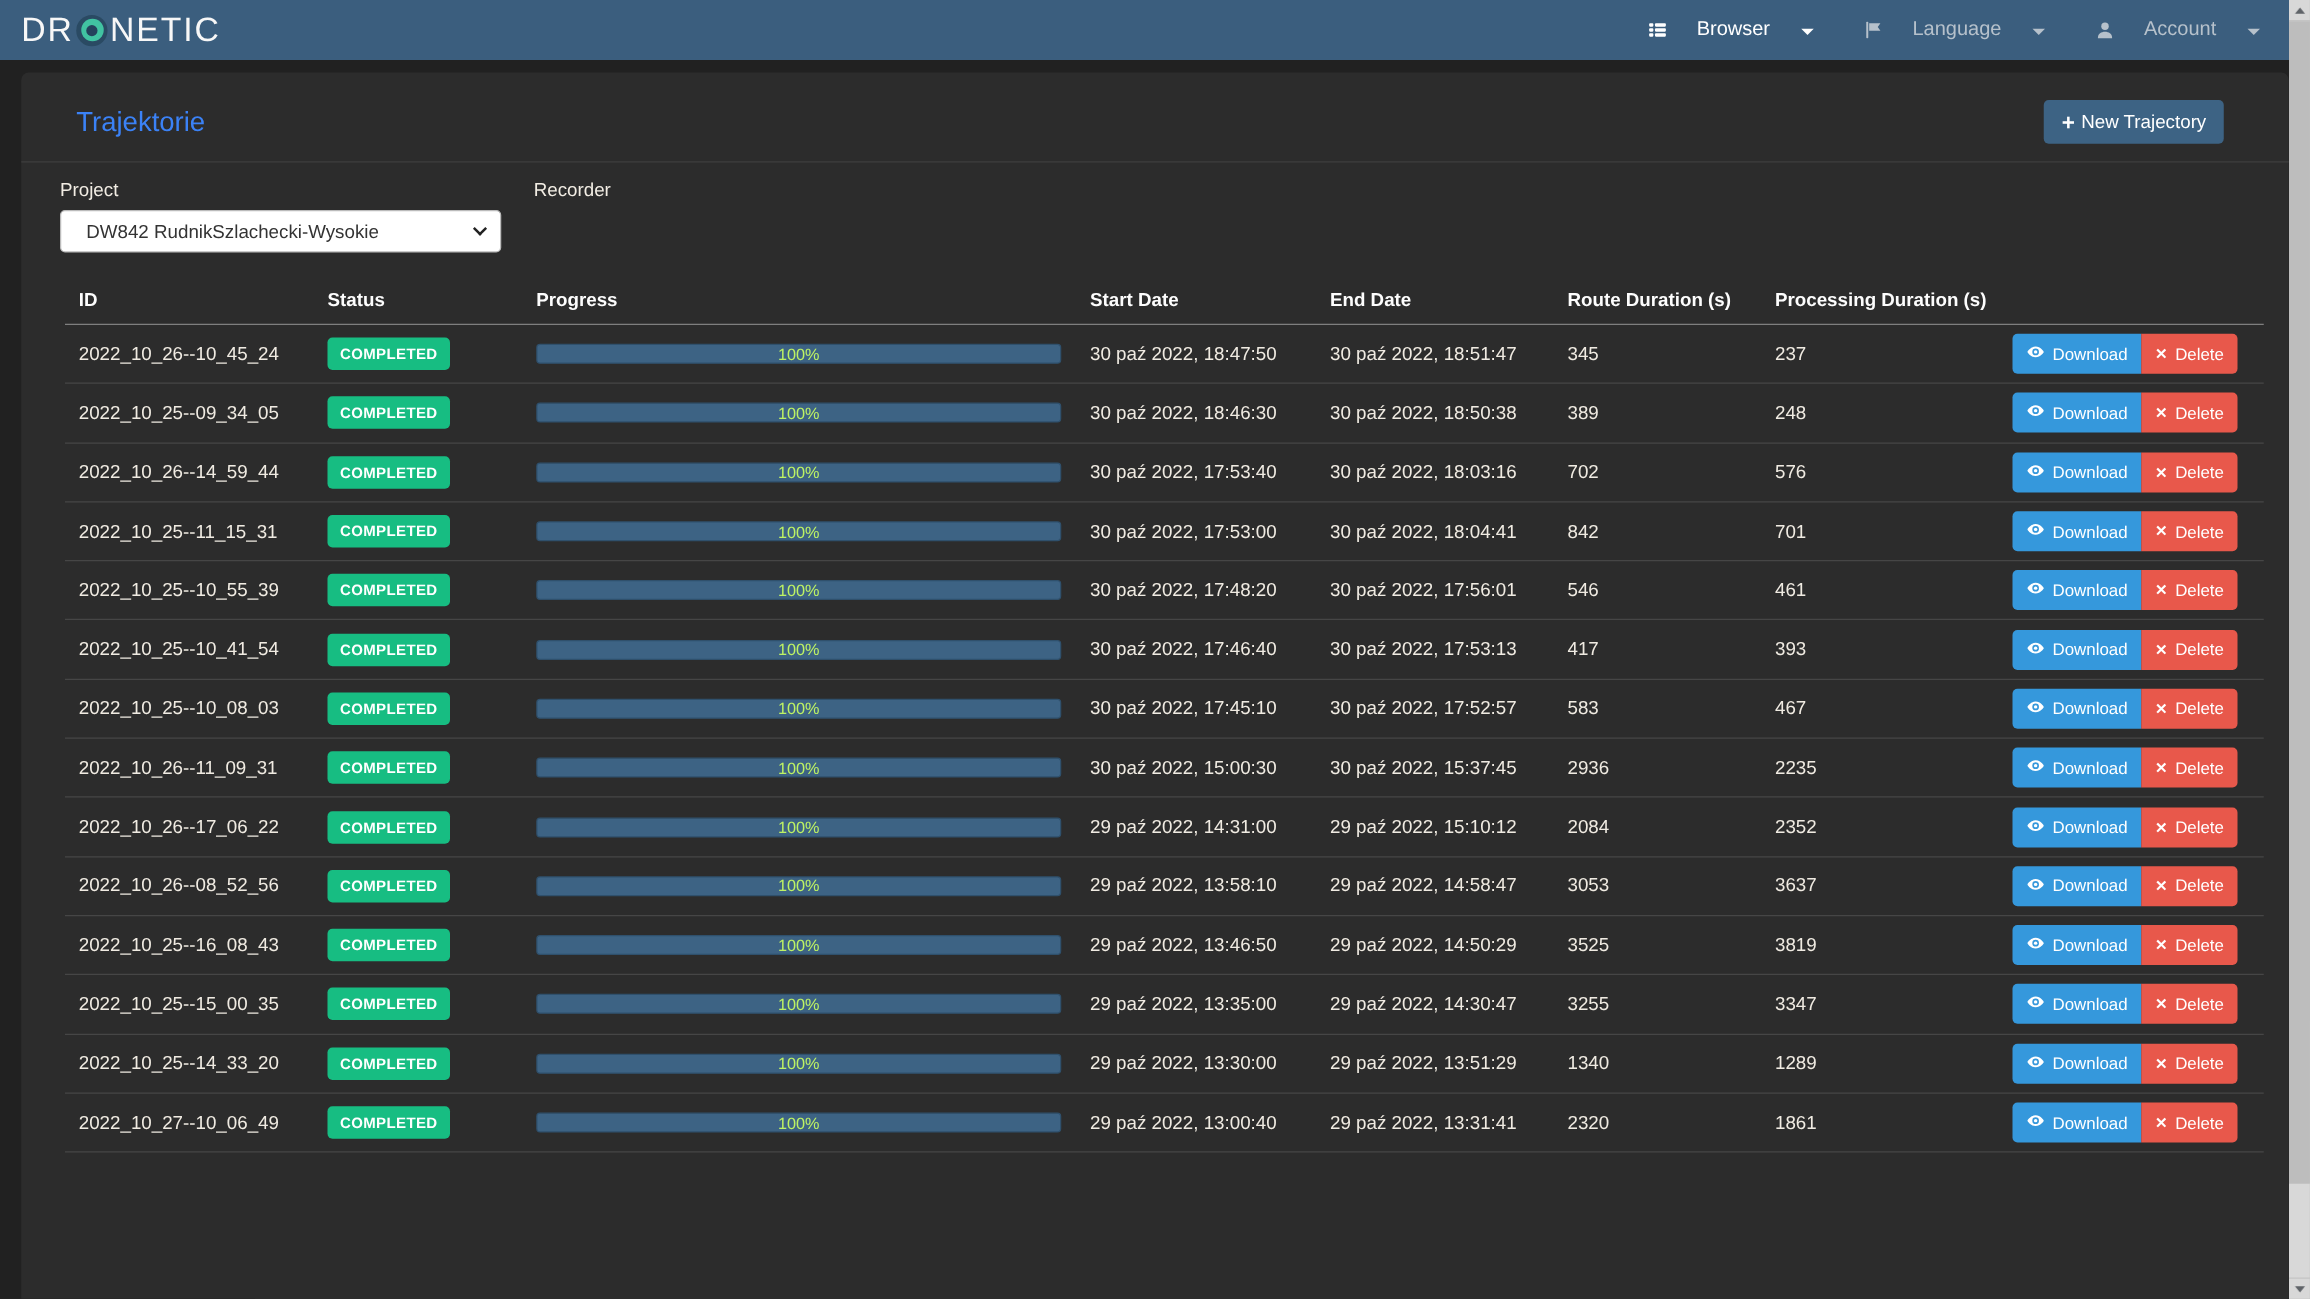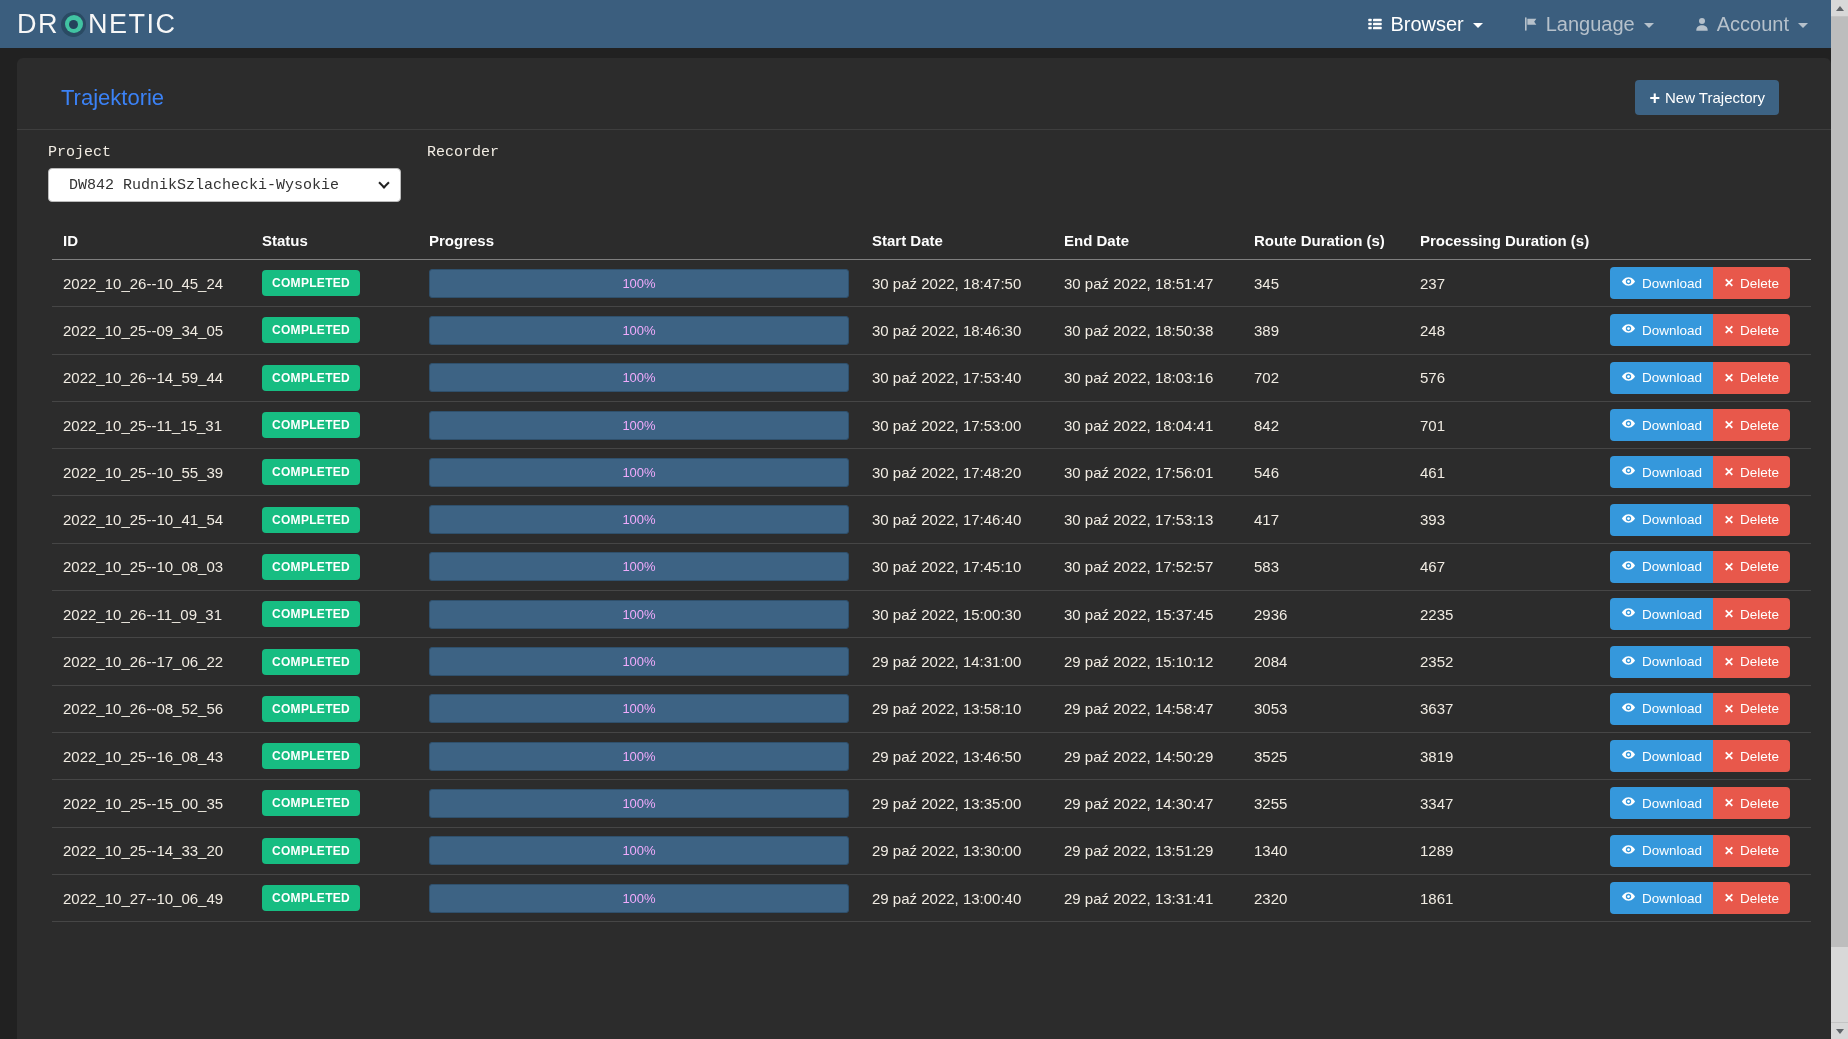--- a/index.html
+++ b/index.html
@@ -33,22 +33,22 @@
     border-radius: 50%;
     background: #2a4a63;
     display: flex; align-items: center; justify-content: center;
     margin: 0 2px;
   }
   .logo-o .ring { width: 18px; height: 18px; border-radius: 50%; background: #41c3a2; display: flex; align-items: center; justify-content: center; }
   .logo-o .dot  { width: 9px; height: 9px; border-radius: 50%; background: #24425c; }
 
   .nav-items { display: flex; align-items: center; gap: 40px; }
   .nav-item {
-    display: flex; align-items: center; gap: 7px;
-    font-size: 20px; cursor: pointer; color: #b6c1cb;
+    display: flex; align-items: center; gap: 23px;
+    font-size: 16px; cursor: pointer; color: #b6c1cb;
   }
   .nav-item.active { color: #ffffff; }
   .nav-item svg { display: block; }
   .caret {
     width: 0; height: 0; margin-left: 2px; margin-top: 3px;
     border-left: 5px solid transparent;
     border-right: 5px solid transparent;
     border-top: 5px solid currentColor;
   }
 
@@ -76,21 +76,21 @@
     cursor: pointer;
   }
   .btn-new .plus { font-size: 18px; font-weight: 700; line-height: 14px; }
   .divider {
     border: 0; border-top: 1px solid #3e3e3e;
     margin: 14px -20px 14px -35px;
   }
 
   
   .filters { display: flex; gap: 26px; margin-left: -4px; }
-  .filter { width: 353px; font-family: Liberation Mono, monospace; }
+  .filter { width: 353px; }
   .filter-label { color: #f2ede4; font-size: 15px; margin-bottom: 7px; }
   .select-wrap { position: relative; }
   .select-wrap select {
     width: 100%; height: 34px;
     background: #ffffff; color: #333;
     border: 1px solid #bbb; border-radius: 4px;
     font-size: 15px; font-family: inherit;
     padding: 0 30px 0 20px;
     appearance: none; -webkit-appearance: none;
     cursor: pointer;
@@ -123,26 +123,26 @@
   }
   .trow .cell:first-child { padding-left: 11px; }
 
   .badge {
     display: inline-block;
     background: #17bd82; color: #fff;
     font-size: 12px; font-weight: 700; letter-spacing: .3px;
     padding: 6px 10px; border-radius: 4px;
   }
   .progress {
-    width: 420px; height: 29px;
+    width: 420px; height: 16px;
     background: #3d6384;
     border: 1px solid #2f506c;
     border-radius: 3px;
     display: flex; align-items: center; justify-content: center;
-    color: #f0abfc; font-size: 13px;
+    color: #bef264; font-size: 13px;
   }
   .cell-actions { display: flex; justify-content: flex-end; padding-right: 24px; }
   .btn-group { display: flex; }
   .btn {
     display: flex; align-items: center; gap: 6px;
     border: none; color: #fff;
     font-size: 13.5px; font-family: inherit;
     padding: 7px 11px; cursor: pointer;
   }
   .btn-download { background: #3598dc; border-radius: 4px 0 0 4px; }

